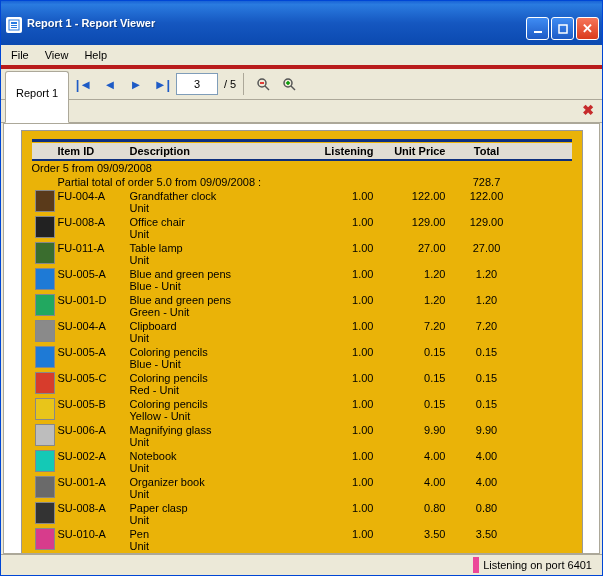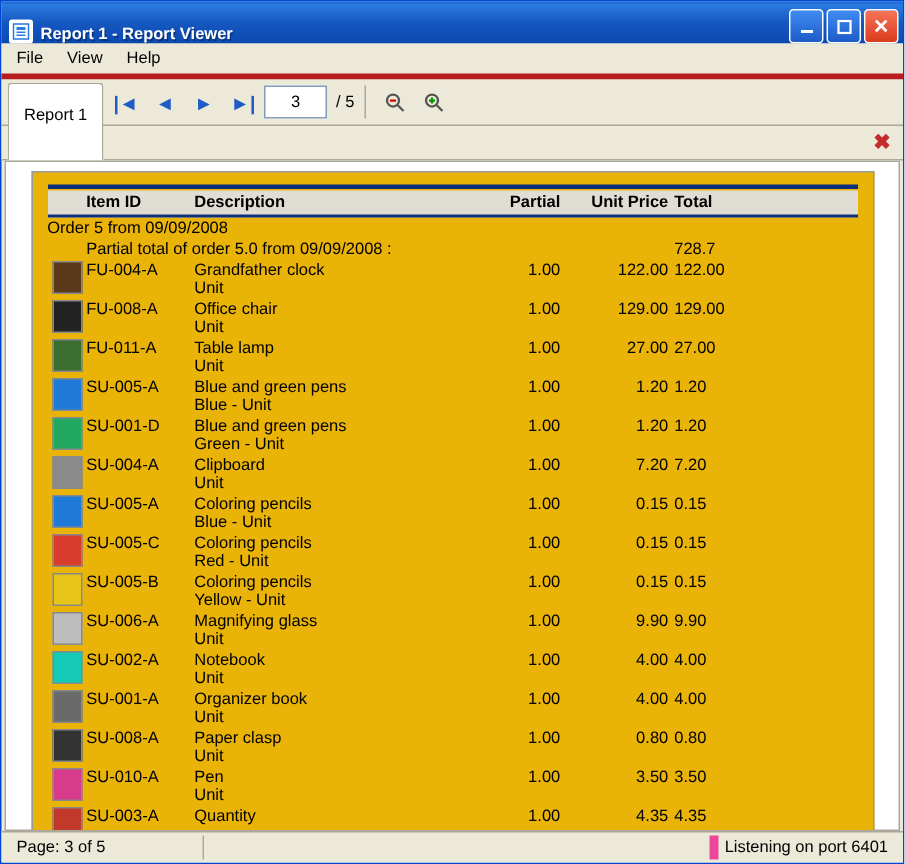--- a/index.html
+++ b/index.html
@@ -1,17 +1,17 @@
 <!DOCTYPE html>
 <html><head>
 <meta charset="utf-8">
 <style>
   html,body{margin:0;padding:0;font-family:Tahoma,Arial,sans-serif;font-size:11px;background:#fff}
   .window{width:603px;height:576px;border:1px solid #0046d5;box-sizing:border-box;display:flex;flex-direction:column;position:relative;background:#ece9d8}
-  .titlebar{height:28px;background:linear-gradient(to bottom,#1a64d6 0%,#2a7be0 8%,#1557c0 50%,#0b49b0 100%);display:flex;align-items:flex-end;color:#fff;font-weight:bold;padding:0 3px 0 5px}
+  .titlebar{height:28px;background:linear-gradient(to bottom,#1a64d6 0%,#2a7be0 8%,#1557c0 50%,#0b49b0 100%);display:flex;align-items:flex-start;color:#fff;font-weight:bold;padding:16px 3px 0 5px}
   .titlebar .app-icon{width:16px;height:16px;background:#fff;border-radius:2px;margin-right:5px;display:flex;align-items:center;justify-content:center}
   .titlebar .title-text{flex:1;text-shadow:1px 1px 0 rgba(0,0,0,.3)}
   .winbtns{display:flex;gap:2px}
   .winbtn{width:21px;height:21px;border-radius:3px;border:1px solid #fff;display:flex;align-items:center;justify-content:center;font-family:Arial;font-size:13px;font-weight:bold;color:#fff;cursor:pointer}
   .winbtn.min,.winbtn.max{background:linear-gradient(to bottom,#3f8cf3,#1e5bc6)}
   .winbtn.close{background:linear-gradient(to bottom,#f6755a,#da3b1d)}
   .menubar{height:20px;background:#ece9d8;border-bottom:4px solid #b91c1c;display:flex;align-items:center;padding:0 2px;font-size:11px}
   .menubar span{padding:2px 8px;cursor:pointer}
   .toolbar{height:30px;background:#ece9d8;border-bottom:1px solid #aca899;display:flex;align-items:center;padding:0 6px;gap:2px}
   .tbtn{width:22px;height:22px;display:flex;align-items:center;justify-content:center;border:1px solid transparent;border-radius:3px;cursor:pointer;font-size:13px}
@@ -25,21 +25,21 @@
   .scrollwrap{flex:1;overflow-y:scroll;padding:6px 8px}
   .page-paper{border:1px solid #999;background:#eab308;padding:8px 10px;width:540px;margin:0 auto 10px}
   .hdr-top{height:3px;background:#0d2f7e;margin-bottom:1px}
   .col-head{display:flex;background:#e0ddd4;font-weight:bold;font-size:11px;border-bottom:2px solid #0d2f7e;padding:2px 0}
   .row{display:flex;align-items:flex-start;font-size:11px;padding:1px 0}
   .c-img{width:26px;display:flex;justify-content:center}
   .c-id{width:72px}
   .c-desc{width:188px}
   .c-qty{width:56px;text-align:right;padding-right:8px}
   .c-price{width:64px;text-align:right;padding-right:4px}
-  .c-total{width:74px;text-align:left}
+  .c-total{width:74px;text-align:center}
   .order-line{font-size:11px;padding:1px 0}
   .statusbar{height:20px;background:#ece9d8;border-top:1px solid #aca899;display:flex;align-items:center;font-size:11px;padding:0 6px}
   .statusbar .sleft{flex:0 0 120px;border-right:1px solid #aca899;padding:2px 4px}
   .statusbar .smid{flex:1}
   .statusbar .sright{padding:2px 4px;border-left:6px solid #ec4899}
   .thumb-icon{width:18px;height:20px;display:inline-block}
   ::-webkit-scrollbar{width:17px;background:#ece9d8}
   ::-webkit-scrollbar-thumb{background:#c5c2b8;border:1px solid #9e9a8d}
   ::-webkit-scrollbar-button{background:#ece9d8;border:1px solid #9e9a8d;height:17px}
 </style>
@@ -122,21 +122,21 @@
   </div>
 
   <div class="viewport">
     <div class="scrollwrap">
       <div class="page-paper">
         <div class="hdr-top"></div>
         <div class="col-head">
           <div class="c-img"></div>
           <div class="c-id">Item ID</div>
           <div class="c-desc">Description</div>
-          <div class="c-qty">Partial</div>
+          <div class="c-qty">Listening</div>
           <div class="c-price">Unit Price</div>
           <div class="c-total">Total</div>
         </div>
         <div class="order-line">Order 5 from 09/09/2008</div>
         <div class="row">
           <div class="c-img"></div>
           <div style="width:260px">Partial total of order 5.0 from 09/09/2008 :</div>
           <div class="c-qty"></div>
             <div class="c-price"></div>
           <div class="c-total">728.7</div>
@@ -291,17 +291,16 @@
               <div class="c-qty">1.00</div>
               <div class="c-price">4.35</div>
               <div class="c-total">4.35</div>
             </div>
           </div>
       </div>
     </div>
   </div>
 
   <div class="statusbar">
-    <div class="sleft">Page: 3 of 5</div>
     <div class="smid"></div>
     <div class="sright">Listening on port 6401</div>
   </div>
 </div>
 
 </body></html>

